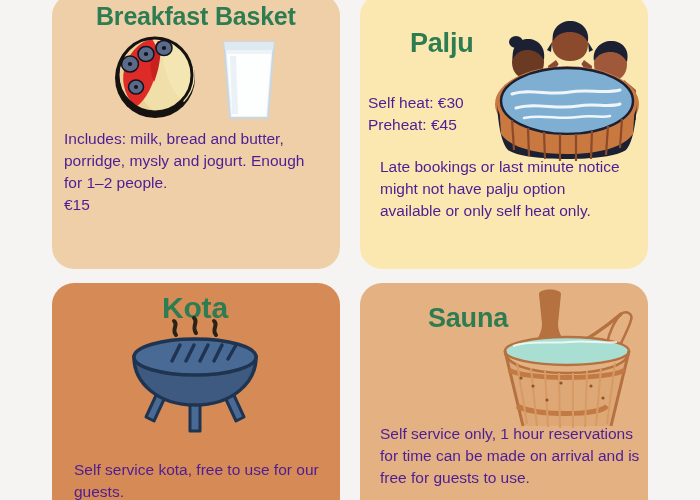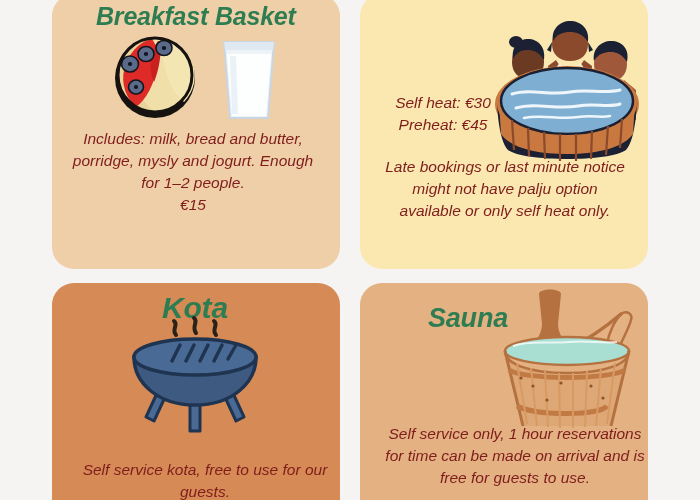--- a/index.html
+++ b/index.html
@@ -12,21 +12,20 @@
     overflow: hidden;
     background: #f5f4f2;
     font-family: "Liberation Sans", sans-serif;
   }
   .board {
     position: absolute;
     left: 0; top: 0;
     width: 700px;
     height: 400px;
     background: #f5f4f2;
-    font-style: italic;
   }
   .card {
     position: absolute;
     border-radius: 22px;
     overflow: hidden;
     box-sizing: border-box;
   }
   
   #card-breakfast { left: 52px;  top: -6px;   width: 288px; height: 275px; }
   #card-palju     { left: 360px; top: -6px;   width: 288px; height: 275px; }
@@ -36,26 +35,25 @@
   .card-title {
     position: absolute;
     font-weight: bold;
     color: #2e7d52;
     letter-spacing: -0.2px;
     white-space: nowrap;
     font-family: "Liberation Sans", sans-serif;
   }
   .card-body {
     position: absolute;
-    color: #7f1d1d;
+    color: #4c1d95;
     line-height: 1.42;
     font-size: 15.5px;
     white-space: pre-line;
     font-family: "Liberation Sans", sans-serif;
-    text-align: center;
   }
   .illus { position: absolute; }
 
   
   #card-breakfast .card-title { left: 44px; top: 8px;  font-size: 25px; }
   #bf-art  { left: 50px; top: 38px; width: 190px; height: 88px; }
   #card-breakfast .card-body { left: 12px; top: 134px; width: 258px; }
 
   
   #card-palju .card-title { left: 50px; top: 34px; font-size: 27px; }
@@ -106,20 +104,21 @@
       <path d="M125 22 L169 22 L164 84 L130 84 Z" fill="#fdfefe"></path>
       <path d="M128 24 L134 24 L136 82 L130 82 Z" fill="#eaf1f7"></path>
       <path d="M122 10 L172 10 L171 18 L123 18 Z" fill="#dfe9f2"></path>
     </svg>
 
     <div class="card-body">Includes: milk, bread and butter, porridge, mysly and jogurt. Enough for 1–2 people.
 €15</div>
   </div>
 
   <div class="card" id="card-palju" style="background:#fae8b0;">
+    <div class="card-title">Palju</div>
 
     <svg class="illus" id="palju-art" viewBox="0 0 155 145">
 
       <path d="M62 28 C62 16 72 9 80 9 C89 9 98 16 98 28 C98 38 92 45 80 45 C69 45 62 38 62 28 Z" fill="#8a4a2b"></path>
       <path d="M63 25 C61 13 70 5 80 5 C91 5 100 13 98 26 C93 18 86 16 80 16 C73 16 67 18 63 25 Z" fill="#1c2033"></path>
       <path d="M62 26 L57 34 L61 36 Z" fill="#1c2033"></path>
       <path d="M98 26 L103 34 L99 36 Z" fill="#1c2033"></path>
       <path d="M66 44 C72 56 88 56 94 44 L102 50 L100 74 L60 74 L58 50 Z" fill="#8a4a2b"></path>
       <path d="M70 46 C74 60 86 60 90 46 L94 52 L92 72 L68 72 L66 52 Z" fill="#f6ecd9"></path>
       <path d="M64 48 L44 64 L48 70 L66 58 Z" fill="#8a4a2b"></path>

